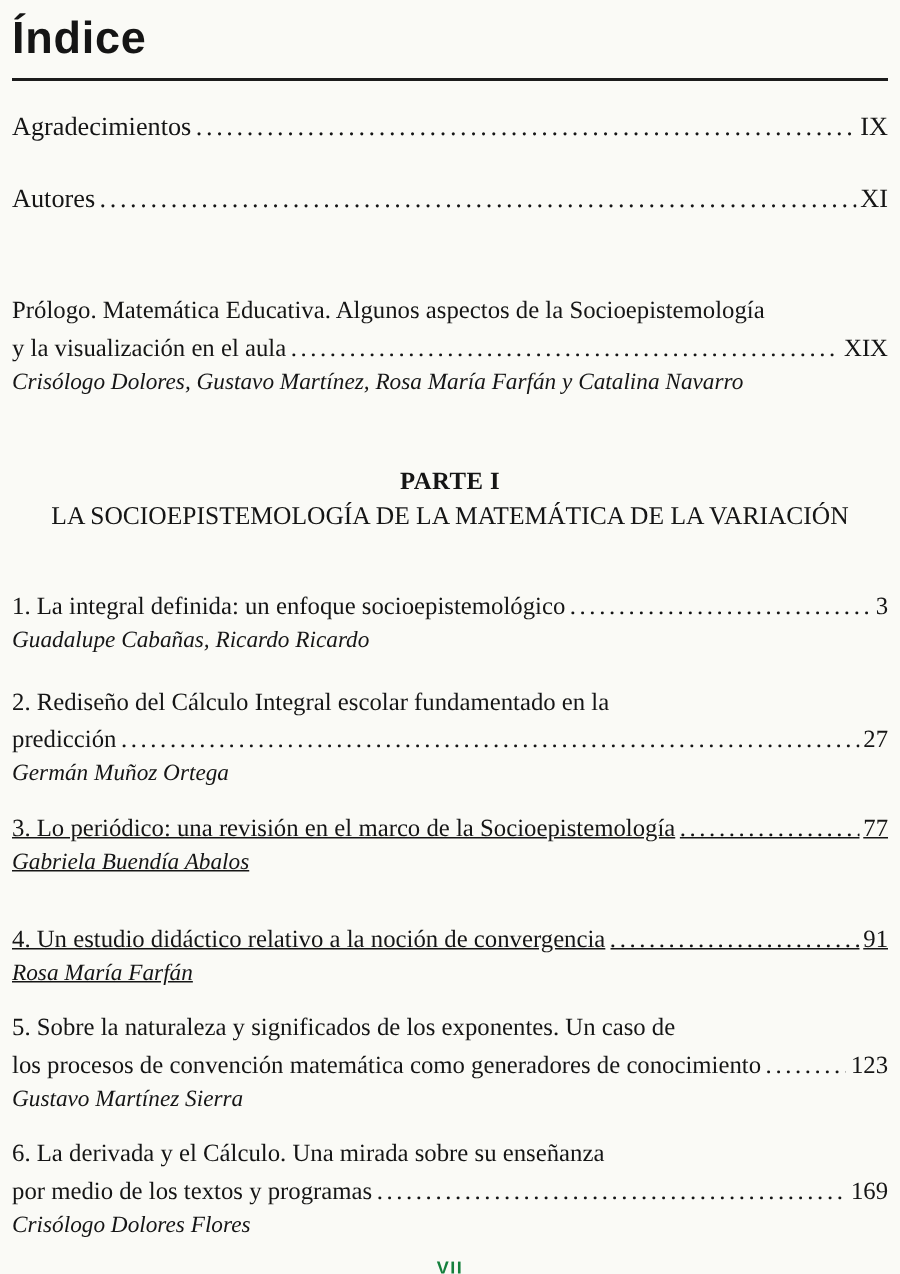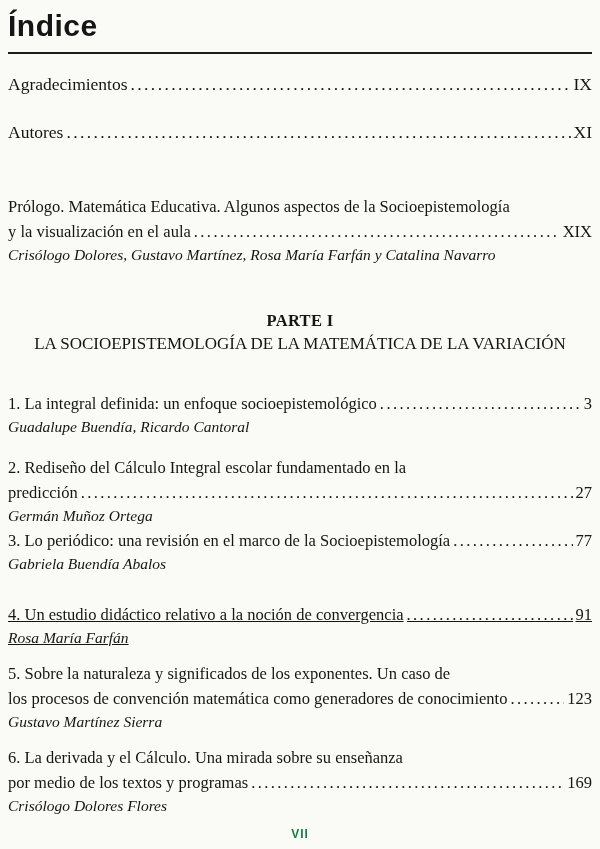--- a/index.html
+++ b/index.html
@@ -74,21 +74,21 @@
   .part-title {
     margin-top: 2px;
     text-align: center;
     font-size: 17px;
     line-height: 23px;
     white-space: nowrap;
     letter-spacing: 0;
   }
   .ch-1 { margin-top: 36px; }
   .ch-2 { margin-top: 18px; }
-  .ch-3 { margin-top: 2px; }
+  .ch-3 { margin-top: 13px; text-decoration: underline; }
   .ch-4 { margin-top: 28px; text-decoration: underline; }
   .ch-5 { margin-top: 13px; }
   .ch-6 { margin-top: 13px; }
   .footer {
     margin-top: 12px;
     text-align: center;
     font-family: "Liberation Sans", sans-serif;
     font-size: 12px;
     line-height: 12px;
     font-weight: 700;
@@ -128,21 +128,21 @@
 
   <div class="part-label">PARTE I</div>
   <div class="part-title">LA SOCIOEPISTEMOLOGÍA DE LA MATEMÁTICA DE LA VARIACIÓN</div>
 
   <div class="toc ch-1">
     <div class="toc-row">
       <span>1. La integral definida: un enfoque socioepistemológico</span>
       <span class="dots"></span>
       <span class="pg">3</span>
     </div>
-    <div class="authors">Guadalupe Buendía, Ricardo Cantoral</div>
+    <div class="authors">Guadalupe Cabañas, Ricardo Ricardo</div>
   </div>
 
   <div class="toc ch-2">
     <div class="toc-line">2. Rediseño del Cálculo Integral escolar fundamentado en la</div>
     <div class="toc-row">
       <span>predicción</span>
       <span class="dots"></span>
       <span class="pg">27</span>
     </div>
     <div class="authors">Germán Muñoz Ortega</div>

